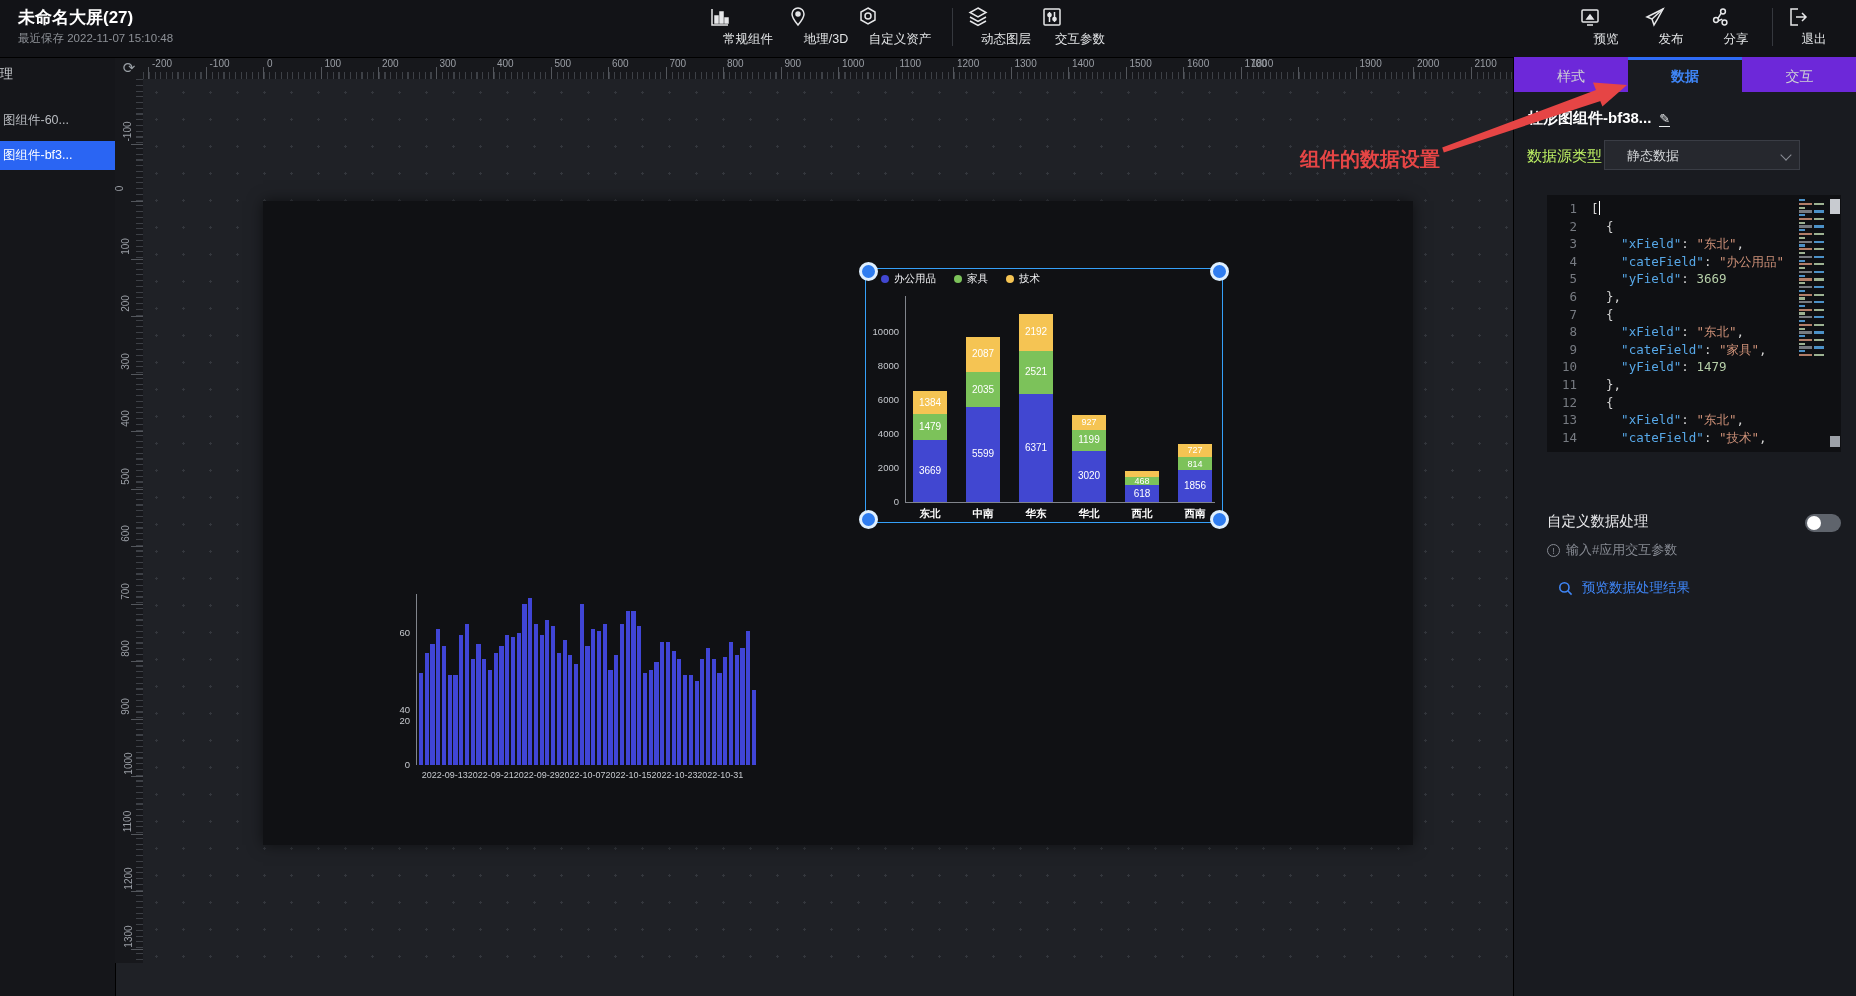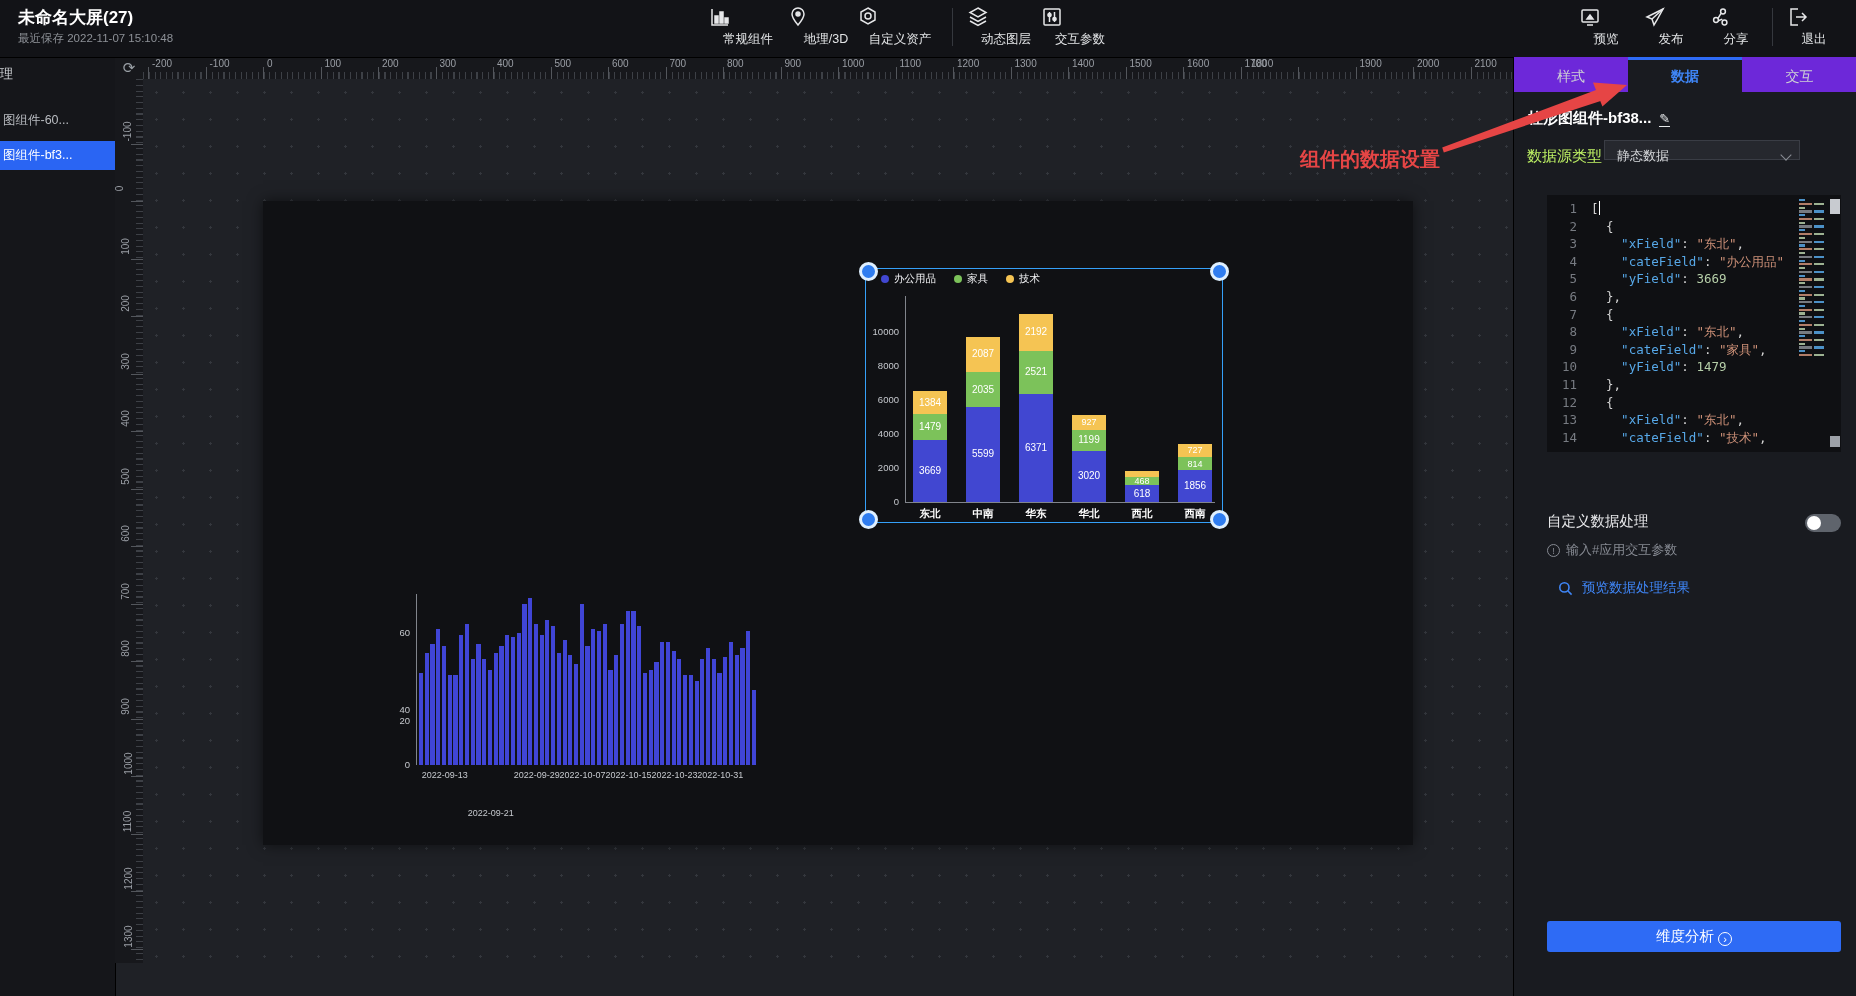--- a/index.html
+++ b/index.html
@@ -54,22 +54,22 @@
   .histtick{width:38px;text-align:right;font-size:9.5px;color:#c6c9ce;}
   .histdate{width:62px;text-align:center;font-size:9px;color:#c6c9ce;white-space:nowrap;}
   
   #panel{left:1513px;top:57px;width:343px;height:939px;background:#191b20;border-left:1px solid #000;z-index:8;}
   .tab{position:absolute;top:0;height:35px;line-height:33px;width:114px;text-align:center;
        font-size:14px;color:#cdd0d4;background:#6d28d9;border-top:3px solid transparent;box-sizing:border-box;cursor:pointer;}
   .tab.active{background:#191b20;color:#3f86f7;border-top:3px solid #2e6bf6;font-weight:bold;}
   #comptitle{left:14px;top:52px;font-size:15px;font-weight:bold;color:#fff;}
   #editpen{color:#e6e8ea;border-bottom:1.5px solid #e6e8ea;font-size:13px;margin-left:8px;cursor:pointer;}
   #dslabel{left:13px;top:90px;font-size:15px;color:#bef264;}
-  #dsselect{left:90px;top:83px;width:196px;height:20px;background:#26282e;border:1px solid #3a3d45;
-            font-size:13px;color:#d8dadd;line-height:29px;padding-left:12px;box-sizing:border-box;cursor:pointer;}
+  #dsselect{left:90px;top:83px;width:196px;height:30px;background:#26282e;border:1px solid #3a3d45;
+            font-size:13px;color:#d8dadd;line-height:29px;padding-left:22px;box-sizing:border-box;cursor:pointer;}
   #dschev{position:absolute;right:9px;top:10px;width:7px;height:7px;border-right:1.5px solid #8a8e95;
           border-bottom:1.5px solid #8a8e95;transform:rotate(45deg);}
   
   #editor{left:33px;top:138px;width:294px;height:257px;background:#0f1013;overflow:hidden;
           font-family:"DejaVu Sans Mono",monospace;font-size:12.5px;cursor:text;}
   .cline{position:relative;height:17.6px;line-height:17.6px;white-space:pre;}
   .gut{position:absolute;left:0;width:30px;text-align:right;color:#777b82;}
   .codebody{position:absolute;left:44px;color:#d4d4d4;}
   .tk-k{color:#57a8e8;} .tk-s{color:#ce9178;} .tk-n{color:#b5cea8;} .tk-p{color:#d4d4d4;}
   .cursor{display:inline-block;width:1.5px;height:14px;background:#fff;vertical-align:-2px;}
@@ -223,21 +223,21 @@
       <div class="histbar" style="left: 706px; top: 648.4px; width: 4.2px; height: 116.6px; background: rgb(64, 69, 214);"></div>
       <div class="histbar" style="left: 711.74px; top: 659.4px; width: 4.2px; height: 105.6px; background: rgb(64, 69, 214);"></div>
       <div class="histbar" style="left: 717.48px; top: 672.6px; width: 4.2px; height: 92.4px; background: rgb(64, 69, 214);"></div>
       <div class="histbar" style="left: 723.22px; top: 657.2px; width: 4.2px; height: 107.8px; background: rgb(64, 69, 214);"></div>
       <div class="histbar" style="left: 728.96px; top: 641.8px; width: 4.2px; height: 123.2px; background: rgb(64, 69, 214);"></div>
       <div class="histbar" style="left: 734.7px; top: 655px; width: 4.2px; height: 110px; background: rgb(64, 69, 214);"></div>
       <div class="histbar" style="left: 740.44px; top: 648.4px; width: 4.2px; height: 116.6px; background: rgb(64, 69, 214);"></div>
       <div class="histbar" style="left: 746.18px; top: 630.8px; width: 4.2px; height: 134.2px; background: rgb(64, 69, 214);"></div>
       <div class="histbar" style="left: 751.92px; top: 690.2px; width: 4.2px; height: 74.8px; background: rgb(64, 69, 214);"></div>
       <div class="histdate" style="left: 413.83px; top: 770px;">2022-09-13</div>
-      <div class="histdate" style="left: 459.75px; top: 808px;">2022-09-21</div>
+      <div class="histdate" style="left: 459.75px; top: 770px;">2022-09-21</div>
       <div class="histdate" style="left: 505.67px; top: 770px;">2022-09-29</div>
       <div class="histdate" style="left: 551.59px; top: 770px;">2022-10-07</div>
       <div class="histdate" style="left: 597.51px; top: 770px;">2022-10-15</div>
       <div class="histdate" style="left: 643.43px; top: 770px;">2022-10-23</div>
       <div class="histdate" style="left: 689.35px; top: 770px;">2022-10-31</div>
     </div>
 
   <div id="selframe" class="abs"></div>
   <div class="handle" style="left:859px;top:262px;"></div>
   <div class="handle" style="left:1210px;top:262px;"></div>
@@ -662,23 +662,20 @@
         <svg width="15" height="15" viewBox="0 0 15 15">
             <g stroke="#3f86f7" stroke-width="1.6" fill="none">
               <circle cx="6.4" cy="6.4" r="4.6"></circle>
               <path d="M10 10l3.6 3.6"></path>
             </g>
           </svg>
       </span>
       <span>预览数据处理结果</span>
     </div>
 
-    <div id="dimbtn" class="abs">
-      <span>维度分析</span><span class="circhev">›</span>
-    </div>
   </div>
 
 
   <div id="redtext" class="abs">组件的数据设置</div>
   <svg id="redarrow" class="abs" width="1856" height="996">
     <polygon points="1442.2,147.6 1443.8,152.4 1601.4,100.7 1598,89.3" fill="#e64545"></polygon>
     <polygon points="1627,85 1602.4,106.4 1593,82.6" fill="#e64545"></polygon>
   </svg>
 
 </div>

